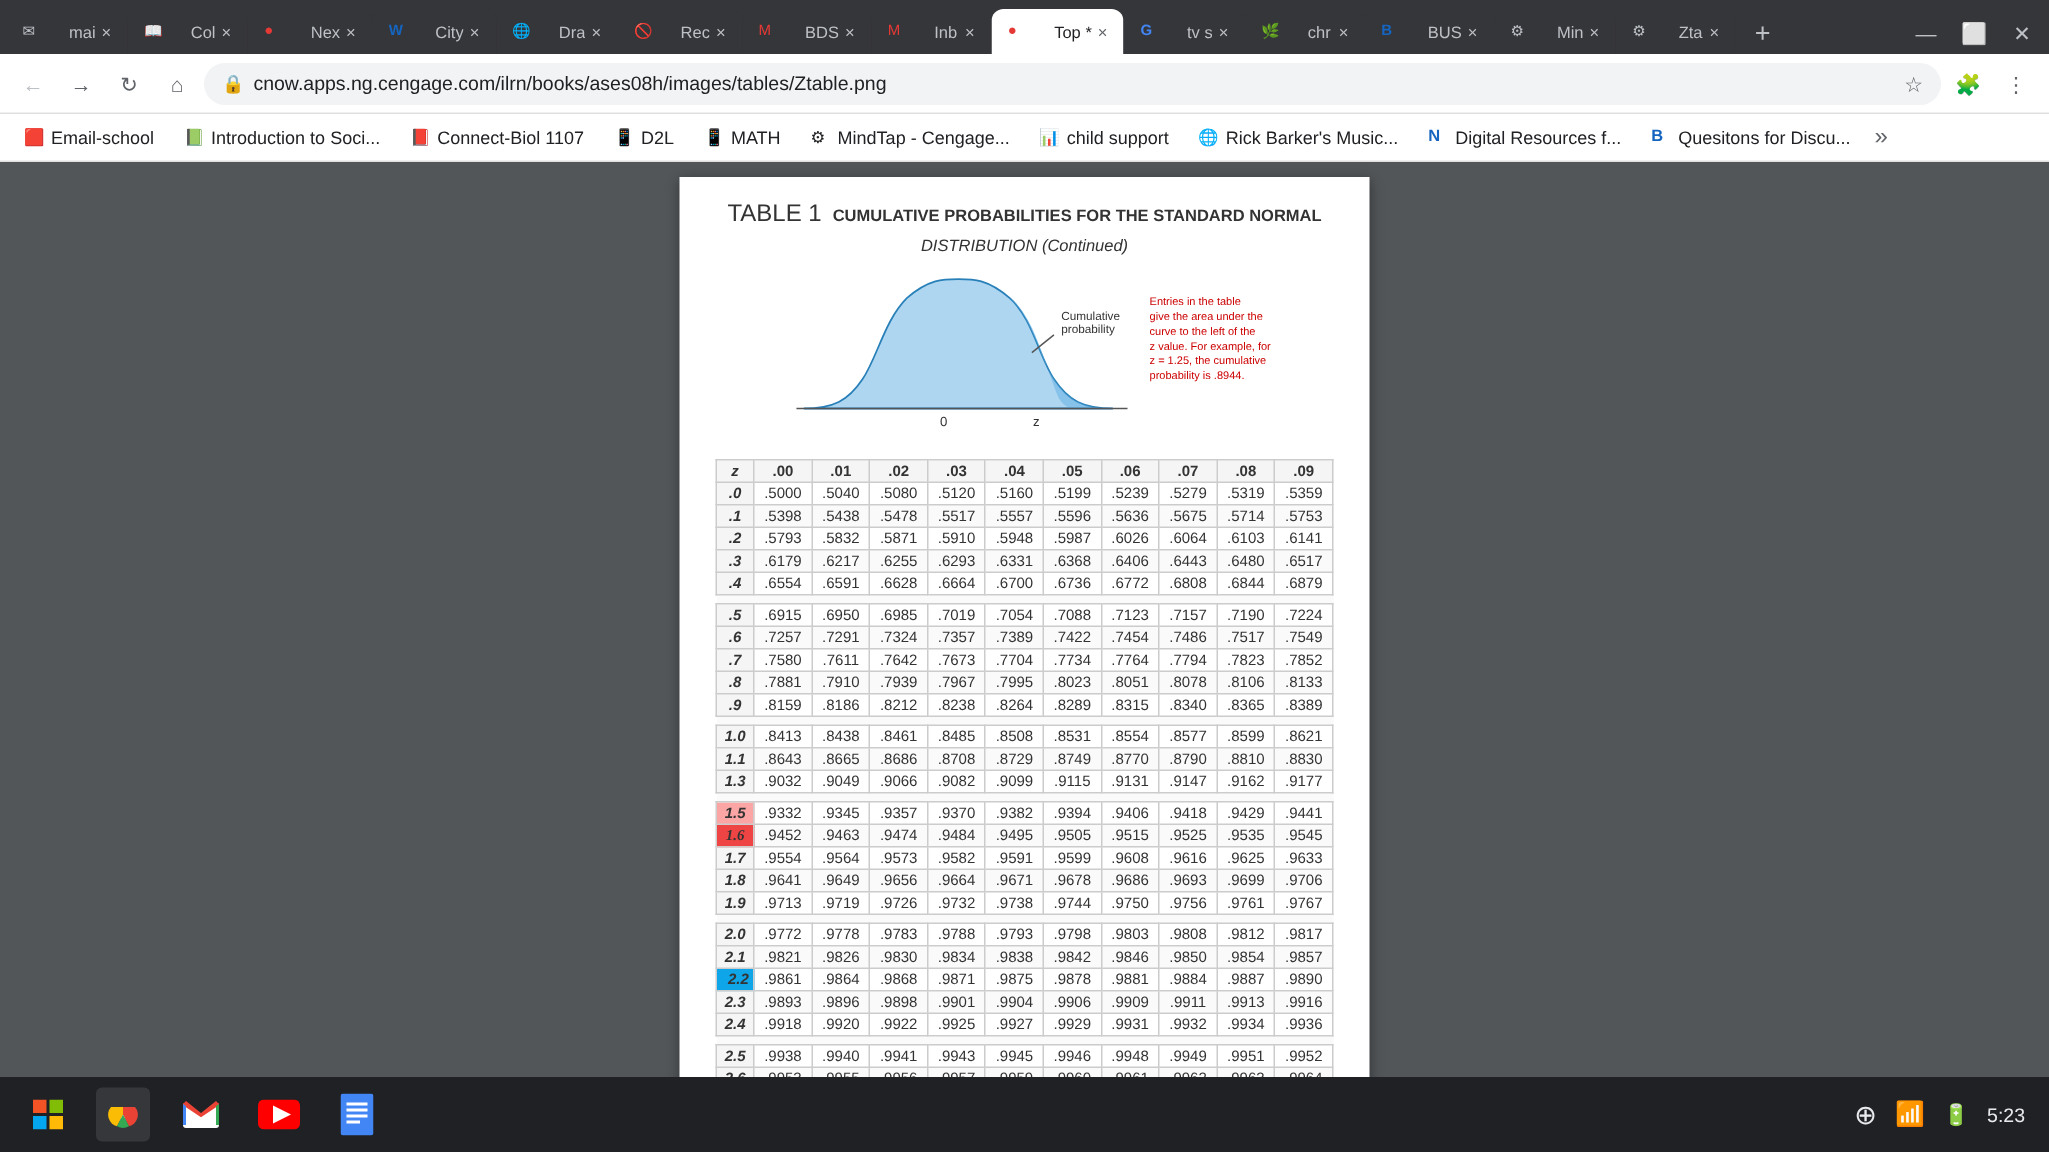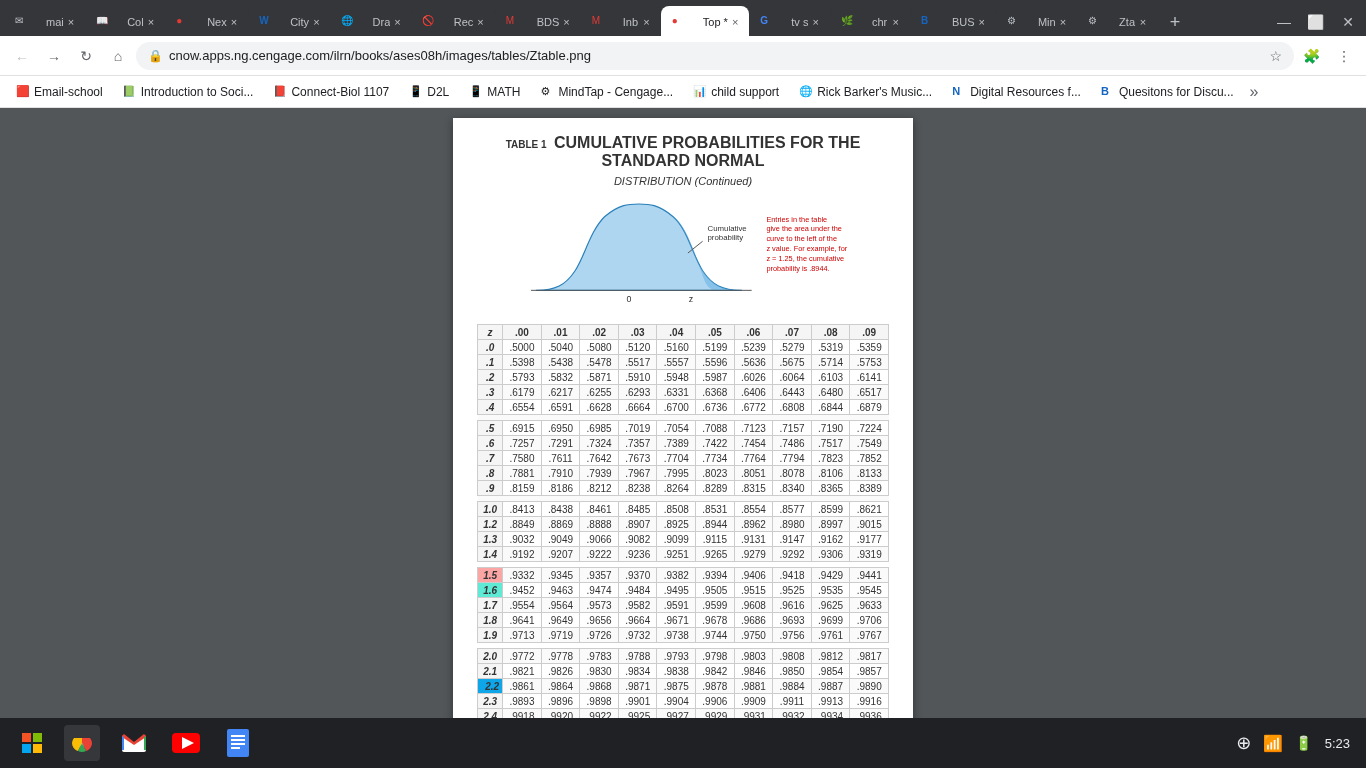--- a/index.html
+++ b/index.html
@@ -191,22 +191,22 @@
       <span class="bookmark-favicon" style="color:#1565c0;font-weight:bold;">B</span>
       <span>Quesitons for Discu...</span>
     </div>
     <span class="bookmark-more">»</span>
   </div>
 
   <div class="content-area" style="background:#525659;">
     <div class="page-content" style="background:#fff; box-shadow: 0 2px 8px rgba(0,0,0,0.4); padding: 16px 24px;">
 
       <div style="text-align:center; margin-bottom:4px;">
-        <span style="font-size:10px;font-weight:bold;color:#333;">TABLE 1</span>
-        <span style="font-size:16px;font-weight:bold;color:#333;margin-left:4px;">CUMULATIVE PROBABILITIES FOR THE STANDARD NORMAL</span>
+        <span style="font-size:16px;font-weight:normal;color:#333;">TABLE 1</span>
+        <span style="font-size:11px;font-weight:bold;color:#333;margin-left:4px;">CUMULATIVE PROBABILITIES FOR THE STANDARD NORMAL</span>
       </div>
       <div style="text-align:center; margin-bottom:8px;">
         <span style="font-size:11px;font-style:italic;color:#333;">DISTRIBUTION (Continued)</span>
       </div>
 
       <div class="diagram-container">
         <svg class="diagram-svg" viewBox="0 0 420 110">
 
           <defs>
             <linearGradient id="bellFill" x1="0" y1="0" x2="0" y2="1">
@@ -398,76 +398,63 @@
               <td>.8461</td>
               <td>.8485</td>
               <td>.8508</td>
               <td>.8531</td>
               <td>.8554</td>
               <td>.8577</td>
               <td>.8599</td>
               <td>.8621</td>
             </tr>
             <tr>
-              <td style="font-style: italic; font-weight: bold; background-color: rgb(245, 245, 245);">1.2</td>
-              <td>.8849</td>
-              <td>.8869</td>
-              <td>.8888</td>
-              <td>.8907</td>
-              <td>.8925</td>
-              <td>.8944</td>
-              <td>.8962</td>
-              <td>.8980</td>
-              <td>.8997</td>
-              <td>.9015</td>
+              <td style="font-style: italic; font-weight: bold; background-color: rgb(245, 245, 245);">1.1</td>
+              <td>.8643</td>
+              <td>.8665</td>
+              <td>.8686</td>
+              <td>.8708</td>
+              <td>.8729</td>
+              <td>.8749</td>
+              <td>.8770</td>
+              <td>.8790</td>
+              <td>.8810</td>
+              <td>.8830</td>
             </tr>
             <tr>
               <td style="font-style: italic; font-weight: bold; background-color: rgb(245, 245, 245);">1.3</td>
               <td>.9032</td>
               <td>.9049</td>
               <td>.9066</td>
               <td>.9082</td>
               <td>.9099</td>
               <td>.9115</td>
               <td>.9131</td>
               <td>.9147</td>
               <td>.9162</td>
               <td>.9177</td>
             </tr>
-            <tr>
-              <td style="font-style: italic; font-weight: bold; background-color: rgb(245, 245, 245);">1.4</td>
-              <td>.9192</td>
-              <td>.9207</td>
-              <td>.9222</td>
-              <td>.9236</td>
-              <td>.9251</td>
-              <td>.9265</td>
-              <td>.9279</td>
-              <td>.9292</td>
-              <td>.9306</td>
-              <td>.9319</td>
-            </tr>
             <tr style="height: 6px;">
               <td colspan="11" style="border: none; padding: 0px;"></td>
             </tr>
             <tr>
               <td style="font-style: italic; font-weight: bold; background-color: #fca5a5;">1.5</td>
               <td>.9332</td>
               <td>.9345</td>
               <td>.9357</td>
               <td>.9370</td>
               <td>.9382</td>
               <td>.9394</td>
               <td>.9406</td>
               <td>.9418</td>
               <td>.9429</td>
               <td>.9441</td>
             </tr>
             <tr>
-              <td style="font-style: italic; font-weight: bold; background-color: #5eead4;">1.6</td>
+              <td style="font-style: italic; font-weight: bold; background-color: #ef4444; font-family: Liberation Serif, serif;">1.6</td>
               <td>.9452</td>
               <td>.9463</td>
               <td>.9474</td>
               <td>.9484</td>
               <td>.9495</td>
               <td>.9505</td>
               <td>.9515</td>
               <td>.9525</td>
               <td>.9535</td>
               <td>.9545</td>

